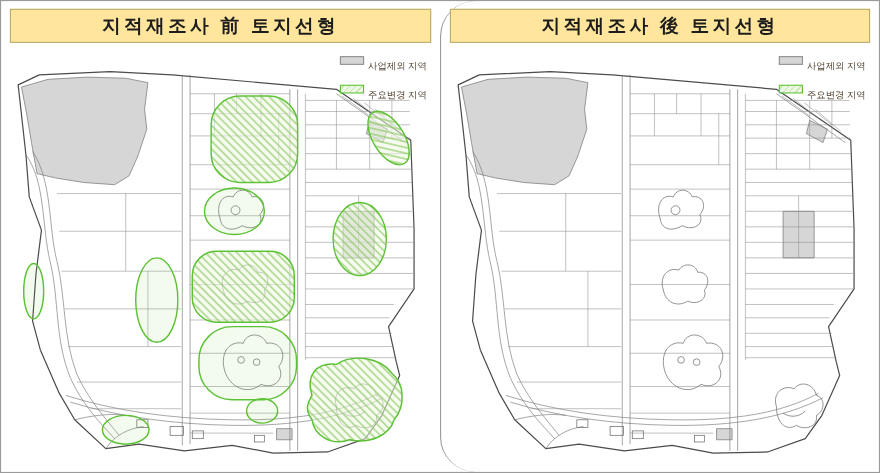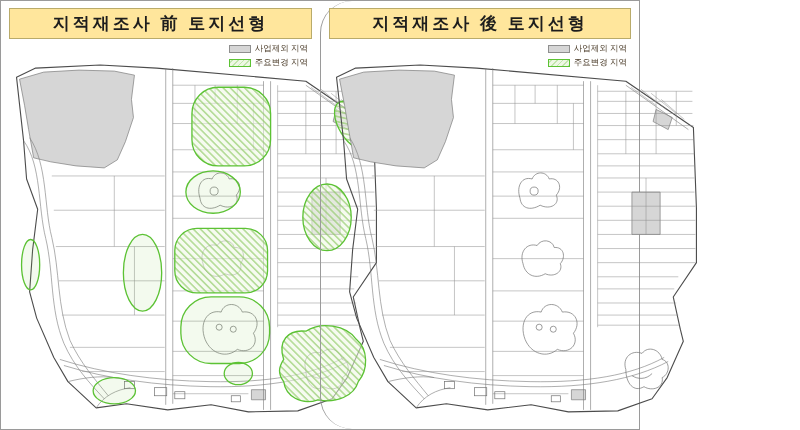--- a/index.html
+++ b/index.html
@@ -1,40 +1,40 @@
 <!DOCTYPE html>
 <html style="--header-bg: #FFE69C; --header-border: #B9AB6A; --panel-border: #9A9A9A; --excluded-fill: #D6D6D6; --highlight-green: #5CC234; --map-line: #7A7A7A;"><head>
 <meta charset="utf-8">
 <style>
   html,body { margin:0; padding:0; background:#fff; }
   body { width:800px; height:430px; overflow:hidden;
          font-family:"Liberation Sans", sans-serif; }
 
-  .figure { width:640px; height:430px; box-sizing:border-box;
+  .figure { width:800px; height:430px; box-sizing:border-box;
             border:1px solid var(--panel-border, #9a9a9a);
             display:flex; background:#fff; }
 
   .panel { flex:1 1 50%; position:relative; box-sizing:border-box; }
   .panel + .panel { border-left:1px solid var(--panel-border, #9a9a9a);border-radius:32px; }
 
   .title { margin:7px 8px 0 8px; height:29px; line-height:29px;
            background:var(--header-bg, #ffe69c);
            border:1px solid var(--header-border, #b9ab6a);
            text-align:center; font-size:17px; font-weight:700;
            letter-spacing:3px; color:#1d1d1d; }
 
   .legend { position:absolute; top:42px; right:12px; z-index:2;
             display:flex; flex-direction:column; gap:2px; }
   .legend-row { display:flex; align-items:center; gap:4px; }
   .sw { width:22px; height:8px; box-sizing:border-box; display:inline-block; }
   .sw-excluded { background:var(--excluded-fill, #d6d6d6); border:1px solid #8f8f8f; }
   .sw-changed  { border:1px solid var(--highlight-green, #5cc234);
                  background:repeating-linear-gradient(-45deg,
                    rgba(120,200,70,.45) 0 1px, #eef7e4 1px 4px); }
-  .legend-label { font-size:8.5px; color:#4a3b28; letter-spacing:0; white-space:nowrap; }
+  .legend-label { font-size:8.5px; color:#4a3b28; letter-spacing:0; white-space:nowrap;margin-top:12px; }
 
   .map { position:absolute; left:2px; top:56px; width:394px; height:370px; }
 
   
   .bnd  { fill:none; stroke:#4c4c4c; stroke-width:1.1; stroke-linejoin:round; }
   .ln   { fill:none; stroke:#7a7a7a; stroke-width:0.6; }
   .ln2  { fill:none; stroke:#8e8e8e; stroke-width:0.5; }
   .gray { fill:var(--excluded-fill, #d6d6d6); stroke:#7d7d7d; stroke-width:0.7; }
   .blob { fill:none; stroke:#737373; stroke-width:0.7; }
   .hlx  { stroke:var(--highlight-green, #5cc234); stroke-width:1.3; }

